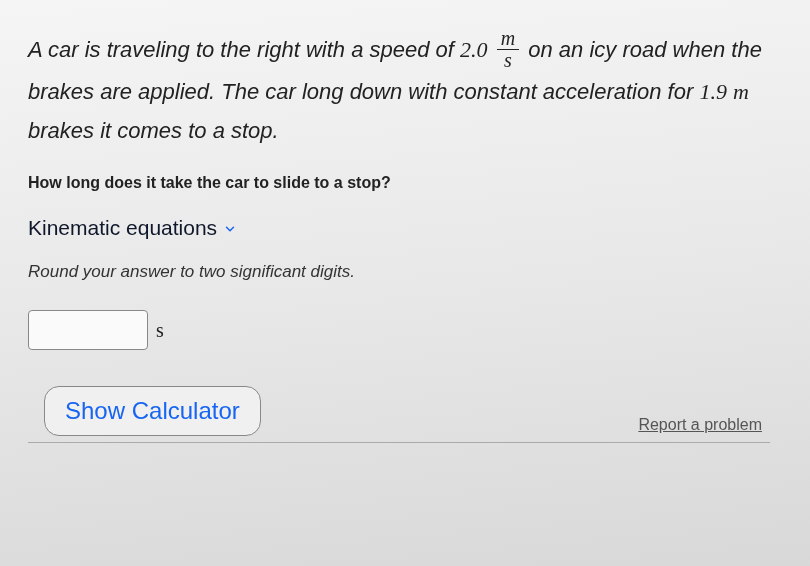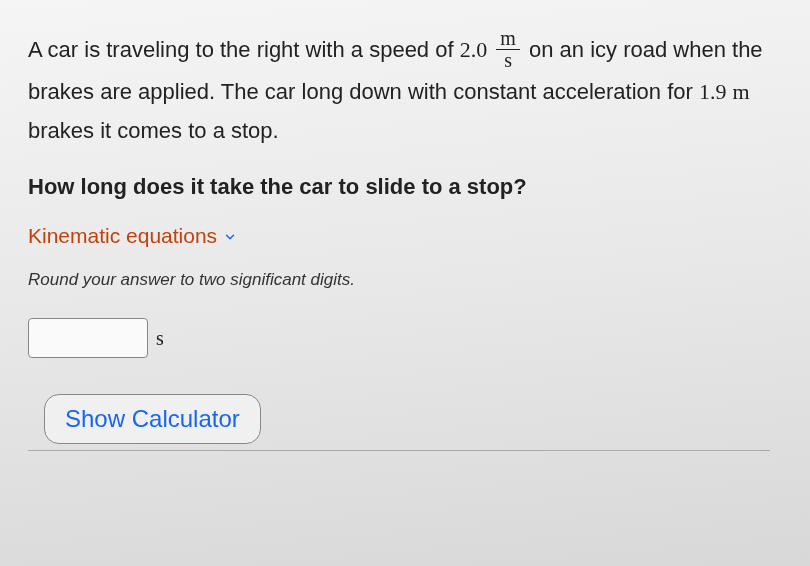--- a/index.html
+++ b/index.html
@@ -14,20 +14,21 @@
       background: linear-gradient(175deg, #f5f5f5 0%, #e8e8e8 50%, #d8d8d8 100%);
       padding: 30px 40px 20px 28px;
       color: #1a1a1a;
       position: relative;
     }
     .problem-text {
       font-size: 22px;
       line-height: 1.75;
       margin-bottom: 16px;
       color: #222;
+      font-style: italic;
     }
     .fraction {
       display: inline-flex;
       flex-direction: column;
       align-items: center;
       vertical-align: middle;
       font-family: "Times New Roman", serif;
       font-size: 20px;
       line-height: 1.05;
       margin: 0 3px;
@@ -37,30 +38,30 @@
       border-bottom: 1.5px solid #222;
       padding: 0 4px;
     }
     .fraction .den {
       padding: 0 4px;
     }
     .serif-var {
       font-family: "Times New Roman", serif;
     }
     .question {
-      font-size: 22px;
+      font-size: 16px;
       font-weight: 700;
       margin-top: 24px;
       margin-bottom: 24px;
       color: #222;
     }
     .kinematic-link {
       display: inline-flex;
       align-items: center;
-      color: #c2410c;
+      color: #0f172a;
       font-size: 21px;
       font-weight: 500;
       cursor: pointer;
       margin-bottom: 22px;
       gap: 6px;
     }
     .chevron {
       display: inline-block;
     }
     .chevron svg {
@@ -149,16 +150,17 @@
 
 <div class="instruction">Round your answer to two significant digits.</div>
 
 <div class="answer-row">
   <input type="text" class="answer-input" style="">
   <span class="unit-label">s</span>
 </div>
 
 <div class="footer-row">
   <button class="calc-button">Show Calculator</button>
+  <span class="report-link">Report a problem</span>
 </div>
 
 
 
 
 </body></html>

